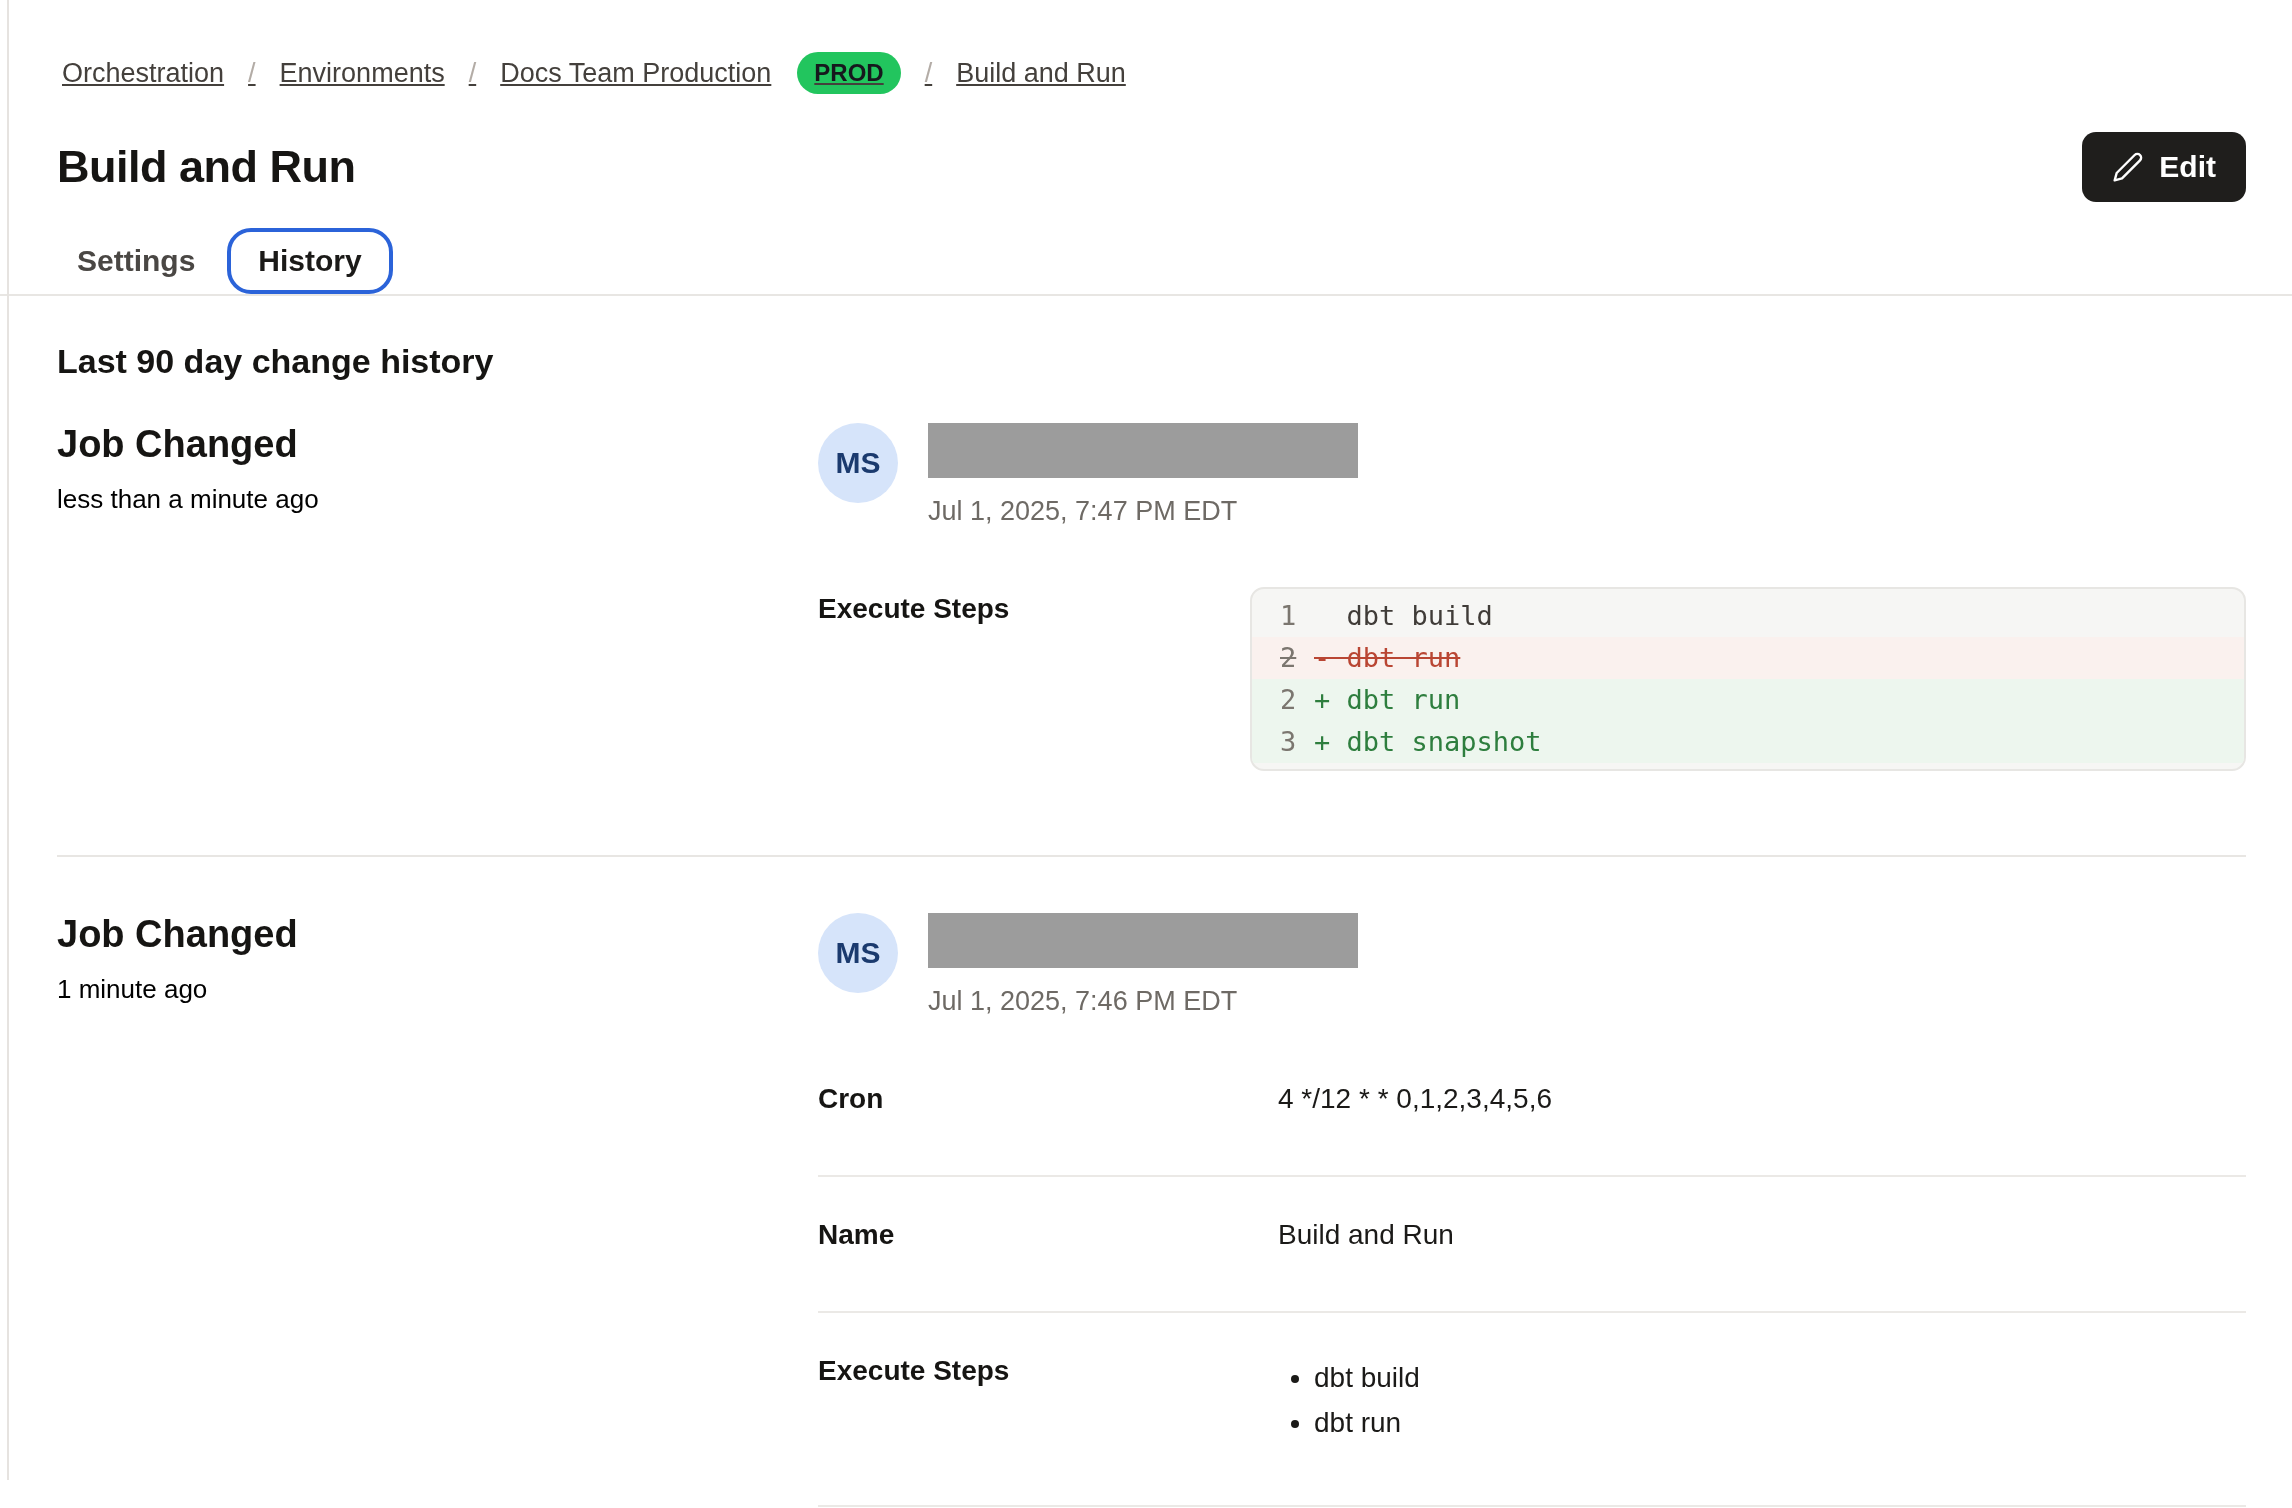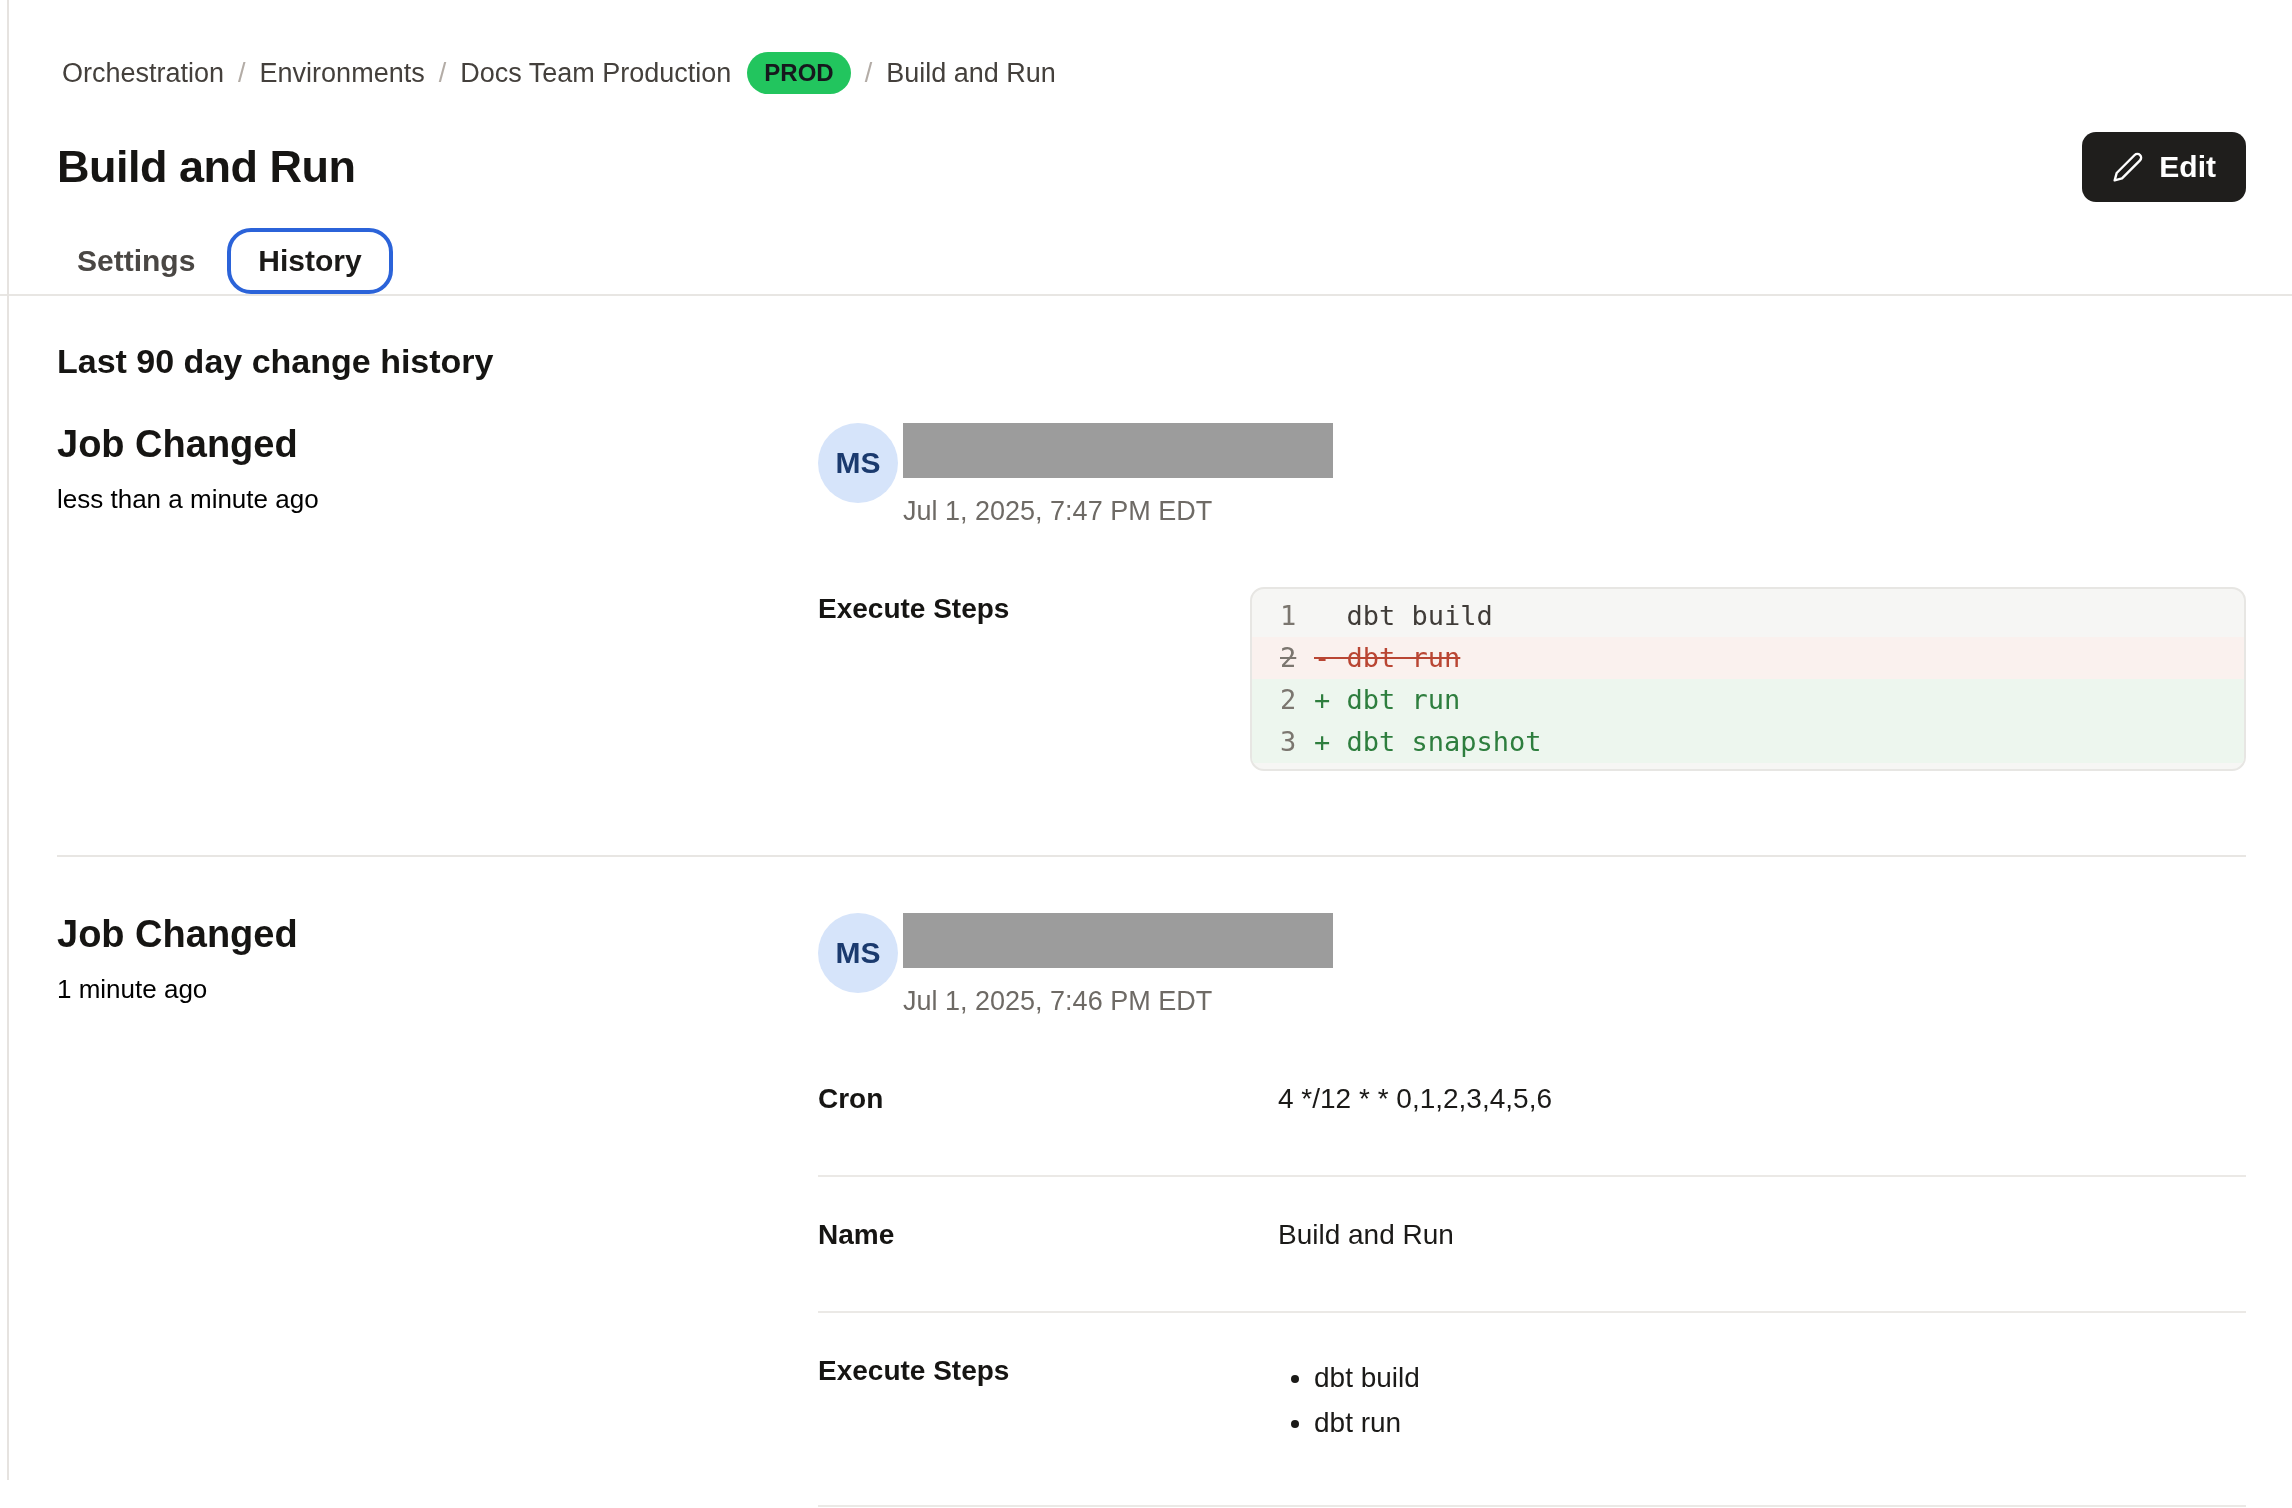--- a/index.html
+++ b/index.html
@@ -11,21 +11,21 @@
     overflow:hidden;
     position:relative;
   }
   .left-rail-border {
     position:absolute; left:7px; top:0; width:2px; height:1480px;
     background:#e6e3e0;
   }
   .content { padding:52px 46px 0 57px; width:2292px; }
 
   
-  .breadcrumb { display:flex; align-items:center; gap:14px; font-size:27px; color:#44403c; padding-left:5px; }
+  .breadcrumb { display:flex; align-items:center; gap:24px; font-size:27px; color:#44403c; padding-left:5px;text-decoration:underline; }
   .crumb { cursor:pointer; }
   .crumb-sep { color:#b3aca6; }
   .env-badge {
     background:#22c55e; color:#16181d; font-weight:600; font-size:24px;
     padding:7px 17px; border-radius:21px; margin-left:2px;
   }
 
   
   .header-row { display:flex; align-items:center; justify-content:space-between; margin-top:38px; }
   .page-title { font-size:45px; font-weight:700; letter-spacing:-0.5px; color:#161513; }
@@ -51,21 +51,21 @@
   
   .section-heading { font-size:34px; font-weight:700; color:#161513; margin-top:46px; }
 
   
   .entry { display:flex; margin-top:42px; }
   .entry-left { width:761px; flex:0 0 761px; }
   .entry-title { font-size:38px; font-weight:700; color:#161513; }
   .entry-ago { font-size:26px; color:#000000; margin-top:18px; }
   .entry-right { flex:1; }
 
-  .author-row { display:flex; gap:5px; }
+  .author-row { display:flex; gap:30px; }
   .avatar {
     width:80px; height:80px; border-radius:50%;
     background:#d6e4fa; color:#1b3a6e;
     display:flex; align-items:center; justify-content:center;
     font-size:30px; font-weight:700; flex:0 0 80px;
   }
   .author-stack { padding-top:0; }
   .redacted-bar { width:430px; height:55px; background:#9c9c9c; }
   .timestamp { font-size:27px; color:#6e6a65; margin-top:18px; }
 

